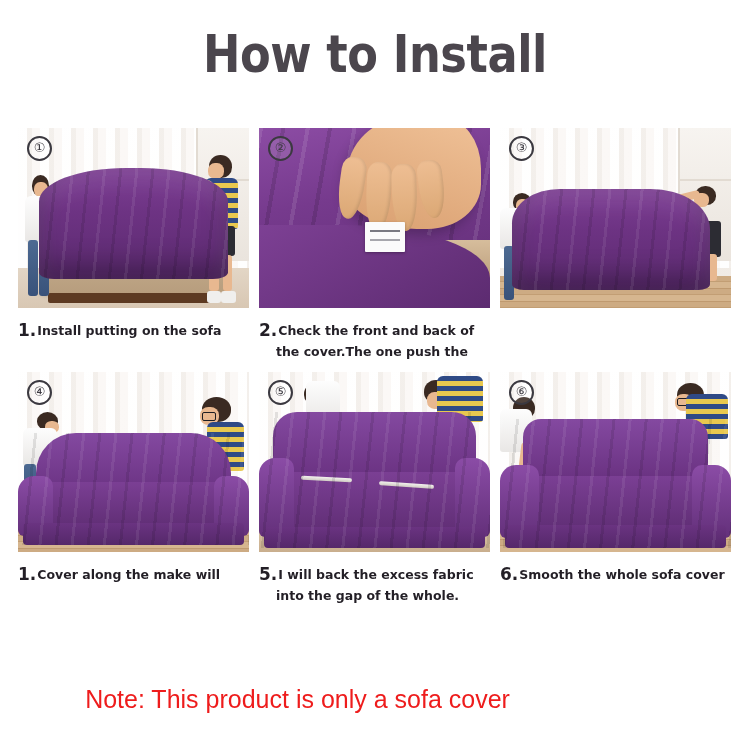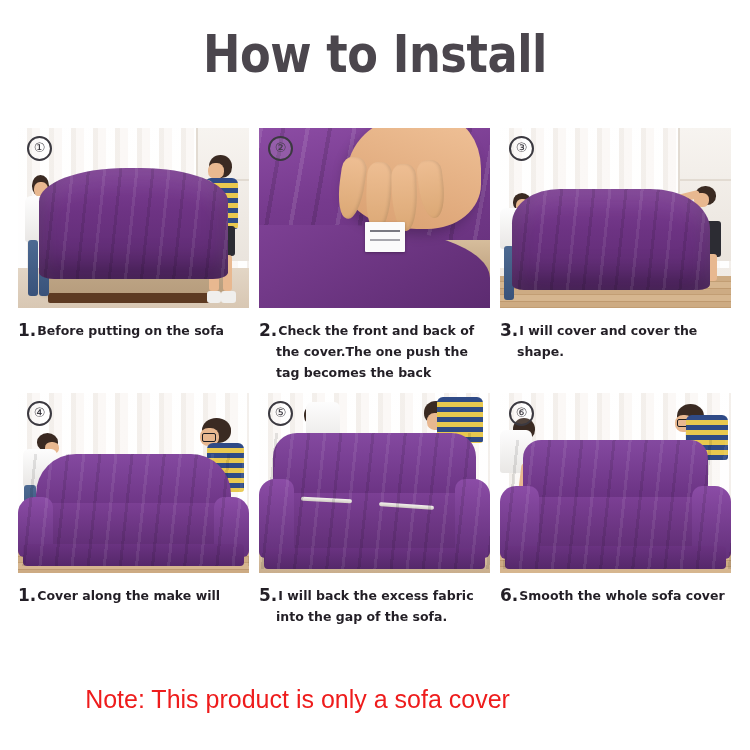--- a/index.html
+++ b/index.html
@@ -428,21 +428,21 @@
         </div>
 
         <div class="drape" style="left:9%;top:22%;width:82%;height:62%;">
           <div class="folds"></div>
         </div>
 
         <div class="badge">①</div>
       </div>
 
       <div class="caption">
-        <span class="num">1.</span><span class="lines"><span>Before putting on the sofa</span></span>
+        <span class="num">1.</span><span class="lines"><span>Install putting on the sofa</span></span>
       </div>
     </div>
 
     <div class="step">
       <div class="photo">
         <div class="fabric-full">
           <div class="folds"></div>
         </div>
         <div class="edge-wood"></div>
         <div class="cardboard"></div>
@@ -457,21 +457,21 @@
 
         <div class="tag">
           <div class="tl tag-top"></div>
           <div class="tl tag-bot"></div>
         </div>
 
         <div class="badge">②</div>
       </div>
 
       <div class="caption">
-        <span class="num">2.</span><span class="lines"><span>Check the front and back of</span><span class="l2">the cover.The one push the</span><span class="l3">tag becomes the back</span></span>
+        <span class="num">2.</span><span class="lines"><span>Check the front and back of</span><span class="l2">the cover.The one push the</span></span>
       </div>
     </div>
 
     <div class="step">
       <div class="photo">
         <div class="room"></div>
         <div class="curtain"></div>
         <div class="window-right"></div>
         <div class="floor wood" style="height:18%;"></div>
 
@@ -491,23 +491,20 @@
           <div class="leg-jean" style="left:28%;top:58%;width:44%;height:22%;background:#e8b890;"></div>
         </div>
 
         <div class="drape" style="left:5%;top:34%;width:86%;height:56%;border-radius:24% 30% 6% 6% / 34% 40% 6% 6%;">
           <div class="folds"></div>
         </div>
 
         <div class="badge">③</div>
       </div>
 
-      <div class="caption">
-        <span class="num">3.</span><span class="lines"><span>I will cover and cover the</span><span class="l2">shape.</span></span>
-      </div>
     </div>
 
     <div class="step">
       <div class="photo">
         <div class="room"></div>
         <div class="curtain"></div>
         <div class="floor wood" style="height:16%;"></div>
 
         <div class="person" style="left:2%;top:22%;width:24%;height:50%;">
           <div class="head" style="left:26%;top:0;width:38%;height:20%;"></div>
@@ -572,21 +569,21 @@
           <div class="sc-skirt" style="height:16%;"></div>
           <div class="tuck-tool" style="left:18%;top:48%;width:22%;transform:rotate(3deg);"></div>
           <div class="tuck-tool" style="left:52%;top:52%;width:24%;transform:rotate(4deg);"></div>
           <div class="folds"></div>
         </div>
 
         <div class="badge">⑤</div>
       </div>
 
       <div class="caption">
-        <span class="num">5.</span><span class="lines"><span>I will back the excess fabric</span><span class="l2">into the gap of the sofa.</span></span>
+        <span class="num">5.</span><span class="lines"><span>I will back the excess fabric</span><span class="l2">into the gap of the whole.</span></span>
       </div>
     </div>
 
     <div class="step">
       <div class="photo">
         <div class="room"></div>
         <div class="curtain"></div>
         <div class="floor wood" style="height:14%;"></div>
 
         <div class="person" style="left:0%;top:14%;width:24%;height:56%;">

